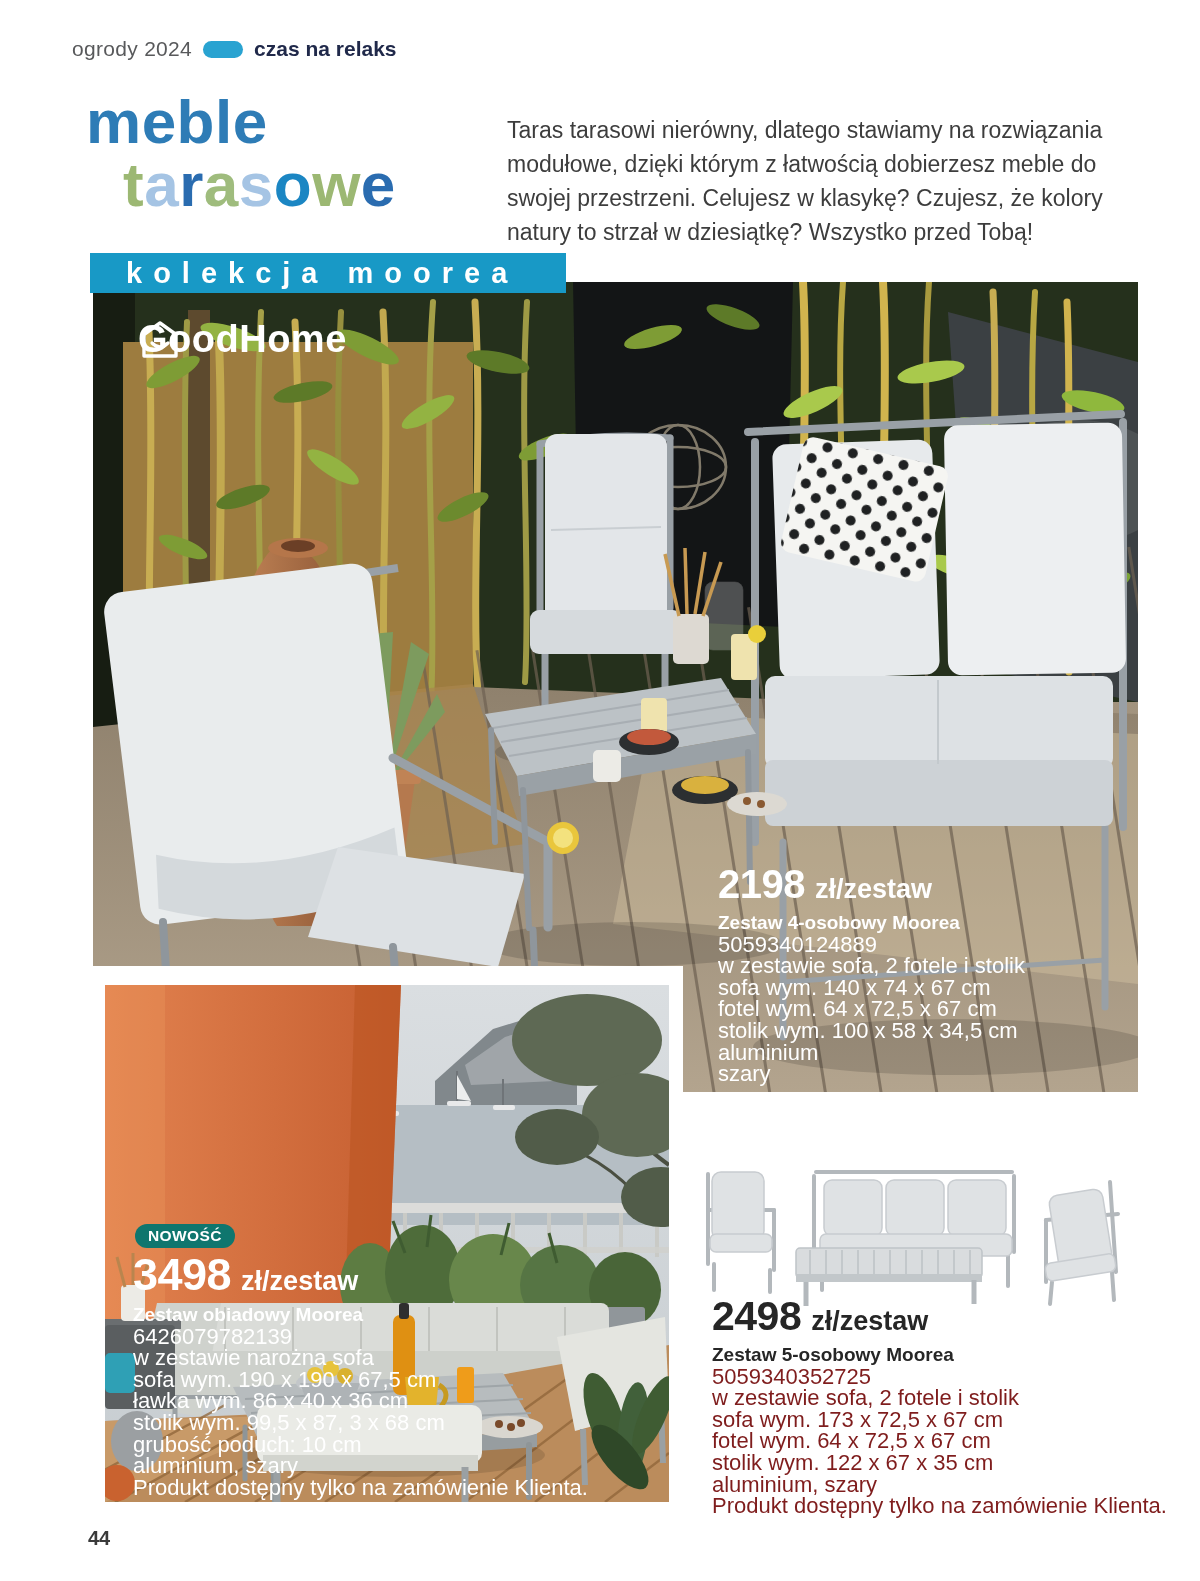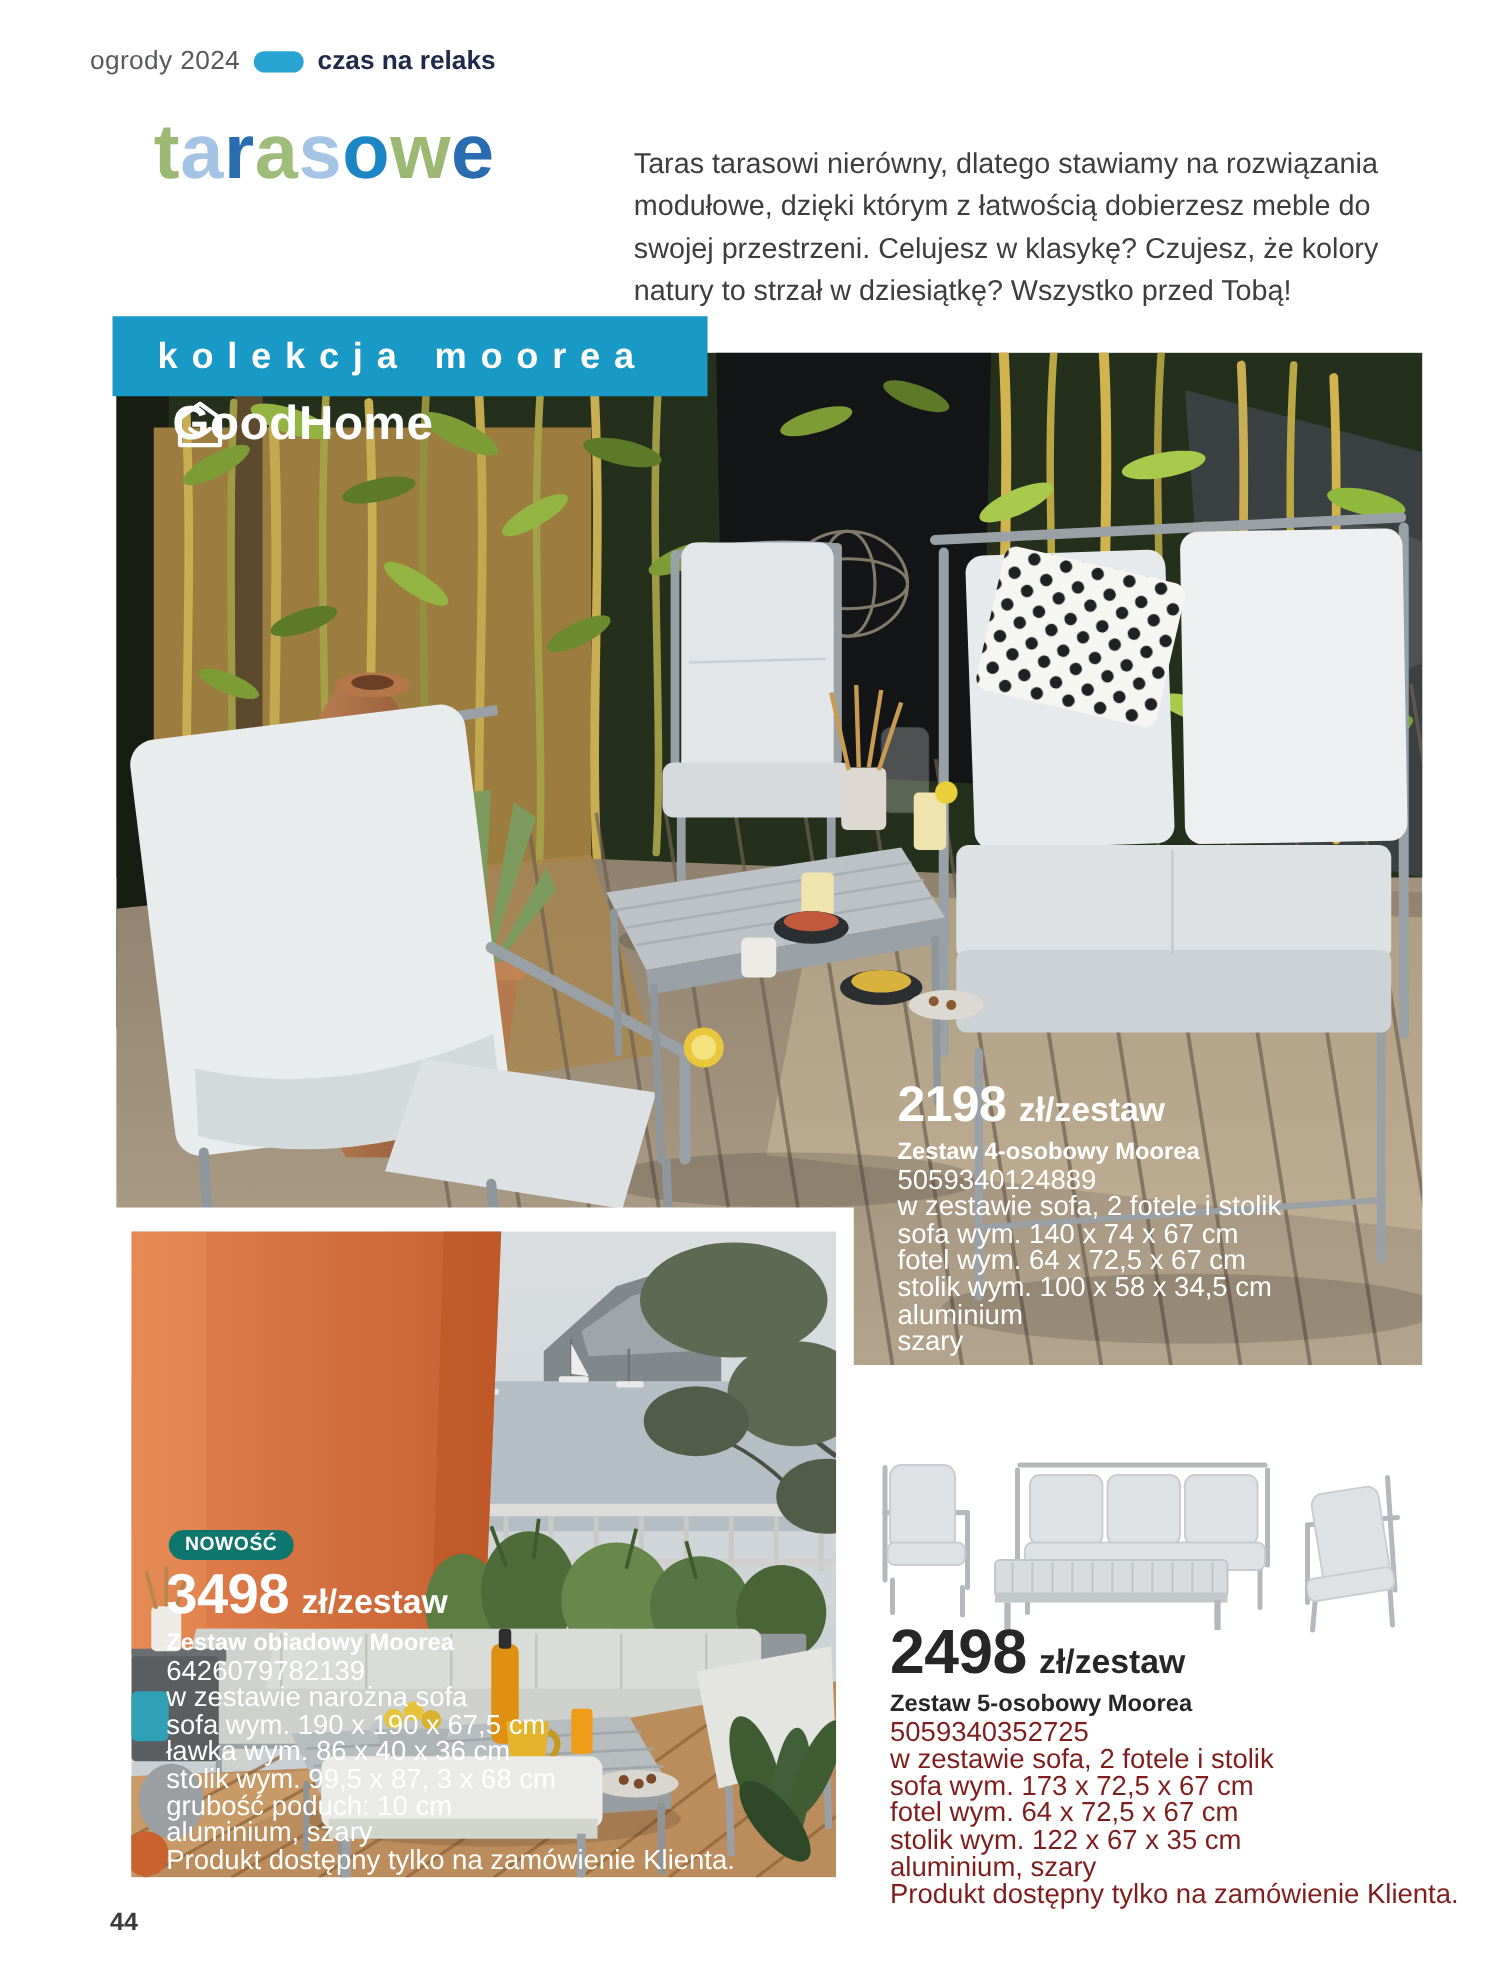--- a/index.html
+++ b/index.html
@@ -14,21 +14,21 @@
 
   
   .title{position:absolute;left:86px;top:90px;font-size:62px;font-weight:bold;line-height:63px;letter-spacing:.5px;}
   .title .l1{color:#2e7cb6;}
   .title .l2{margin-left:37px;}
 
   
   .intro{position:absolute;left:507px;top:90px;width:648px;font-size:23px;line-height:34px;color:#3d3d3d;}
 
   
-  .banner{position:absolute;left:90px;top:253px;width:476px;height:64px;background:#1899c6;color:#fff;
+  .banner{position:absolute;left:90px;top:253px;width:476px;height:40px;background:#1899c6;color:#fff;
           font-size:29px;font-weight:bold;letter-spacing:11px;display:flex;align-items:center;
           padding-left:36px;box-sizing:border-box;z-index:7;}
 
   
   .photo-main{position:absolute;left:93px;top:282px;width:1045px;height:810px;overflow:hidden;z-index:1;}
   .photo-main svg{position:absolute;left:0;top:0;}
   .goodhome{position:absolute;left:45px;top:36px;display:flex;align-items:center;gap:7px;
             color:#fff;font-size:38px;font-weight:bold;letter-spacing:.5px;z-index:3;}
 
   
@@ -44,39 +44,40 @@
   .inset{position:absolute;left:91px;top:966px;width:592px;height:551px;background:#fff;z-index:6;}
   .inset .photo2{position:absolute;left:14px;top:19px;width:564px;height:517px;overflow:hidden;}
   .badge{position:absolute;left:44px;top:258px;background:#0f766e;color:#fff;font-size:15.5px;
          font-weight:bold;padding:3px 13px;border-radius:14px;letter-spacing:.4px;z-index:5;}
   .p2{left:42px;top:286px;width:520px;}
   .p2 .price{font-size:45px;}
 
   
   .render{position:absolute;left:678px;top:1122px;width:464px;height:186px;z-index:2;}
   .p3{position:absolute;left:712px;top:1296px;width:470px;color:#2e2e2e;z-index:2;}
-  .p3 .price{color:#262626;font-size:50px;text-align:right;}
+  .p3 .price{color:#262626;font-size:41px;text-align:right;}
   .p3 .unit{color:#262626;}
   .p3 .pname{color:#262626;}
   .p3 .ean,.p3 .pdetails div{color:#7f1d1d;}
 
   .pagenum{position:absolute;left:88px;top:1527px;font-size:20px;font-weight:bold;color:#3a3a3a;}
 </style>
 </head>
 <body>
 
 <div>
 
   <div class="hdr">
     <span class="edition">ogrody 2024</span>
     <span class="pill"></span>
     <span class="tagline">czas na relaks</span>
   </div>
 
   <div class="title">
+    <div class="l1">meble</div>
     <div class="l2"><span style="color: rgb(156, 184, 115);">t</span><span style="color: rgb(165, 196, 228);">a</span><span style="color: rgb(42, 108, 176);">r</span><span style="color: rgb(159, 188, 125);">a</span><span style="color: rgb(165, 196, 228);">s</span><span style="color: rgb(27, 134, 195);">o</span><span style="color: rgb(156, 184, 115);">w</span><span style="color: rgb(42, 108, 176);">e</span></div>
   </div>
 
   <p class="intro">Taras tarasowi nierówny, dlatego stawiamy na rozwiązania modułowe, dzięki którym z łatwością dobierzesz meble do swojej przestrzeni. Celujesz w klasykę? Czujesz, że kolory natury to strzał w dziesiątkę? Wszystko przed Tobą!</p>
 
   <div class="banner">kolekcja moorea</div>
 
   <div class="photo-main">
     <svg width="1045" height="810" viewBox="0 0 1045 810">
       <defs>

